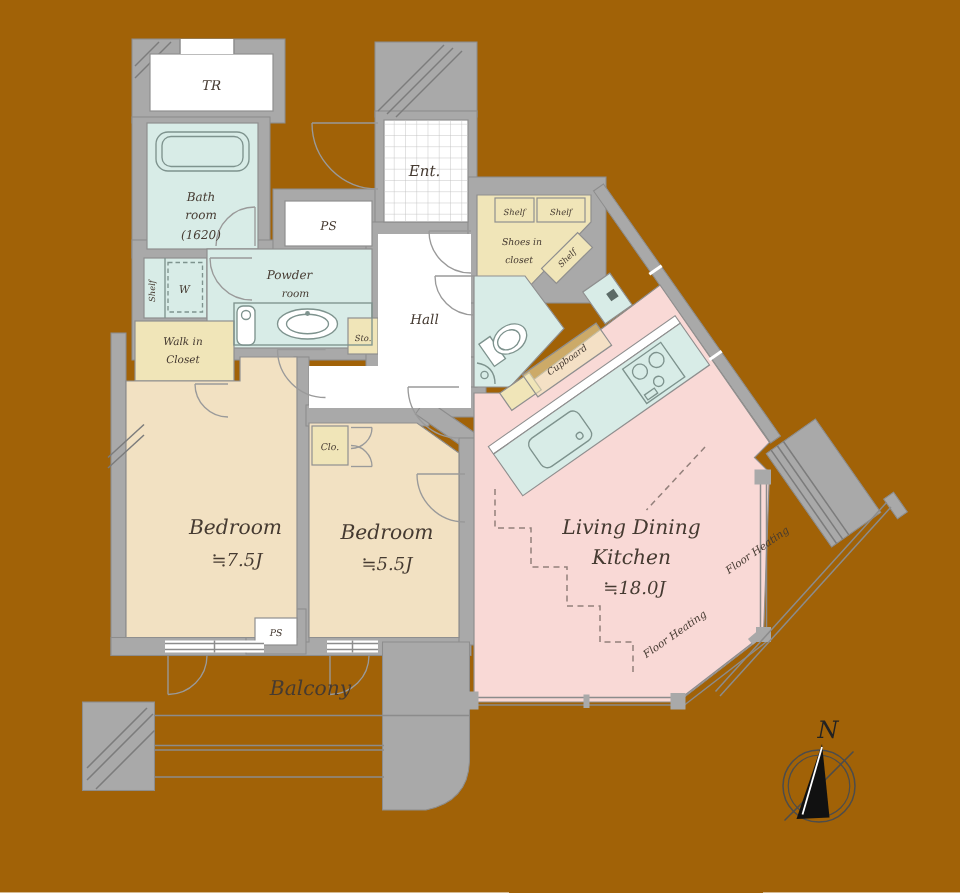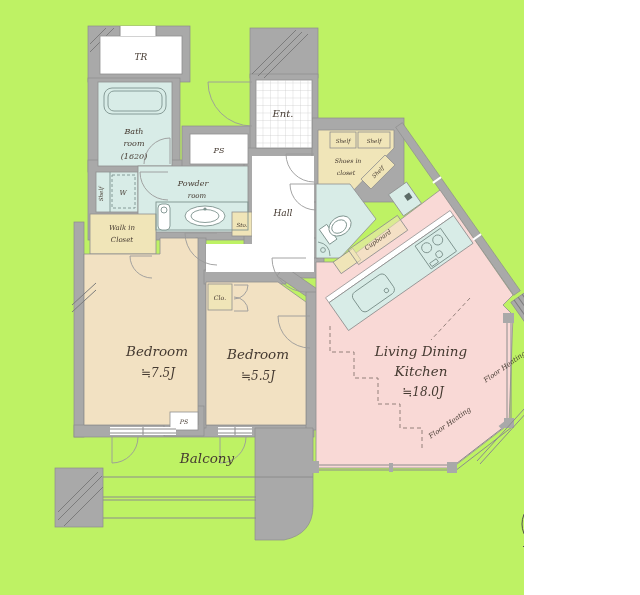--- a/index.html
+++ b/index.html
@@ -1,16 +1,16 @@
 <!DOCTYPE html>
 <html style="--c-wall: #a9a9a9; --c-wall_dark: #8d8d8d; --c-outline: #8f8f8f; --c-fixture: #7e938e; --c-bedroom: #f2e1c2; --c-ldk: #f9d9d6; --c-wet: #d8ece7; --c-closet: #f0e5b8; --c-heat_line: #93807b; --c-text: #453a31;"><head>
 <meta charset="utf-8">
 <style>
   html,body{margin:0;padding:0;background:#ffffff;}
-  .stage{width:524px;height:595px;position:relative;background:#bef264;overflow:hidden;}
+  .stage{width:640px;height:595px;position:relative;background:#a16207;overflow:hidden;}
   svg{display:block;}
   .wall{fill:var(--c-wall);stroke:var(--c-wall_dark);stroke-width:.7;}
   .wall-nostroke{fill:var(--c-wall);}
   .r-wet{fill:var(--c-wet);stroke:var(--c-outline);stroke-width:.8;}
   .r-tan{fill:var(--c-bedroom);stroke:var(--c-outline);stroke-width:.8;}
   .r-pink{fill:var(--c-ldk);stroke:var(--c-outline);stroke-width:.8;}
   .r-yel{fill:var(--c-closet);stroke:var(--c-outline);stroke-width:.8;}
   .r-white{fill:#ffffff;stroke:var(--c-outline);stroke-width:.8;}
   .r-white-ns{fill:#ffffff;}
   .fx{fill:none;stroke:var(--c-fixture);stroke-width:.9;}

